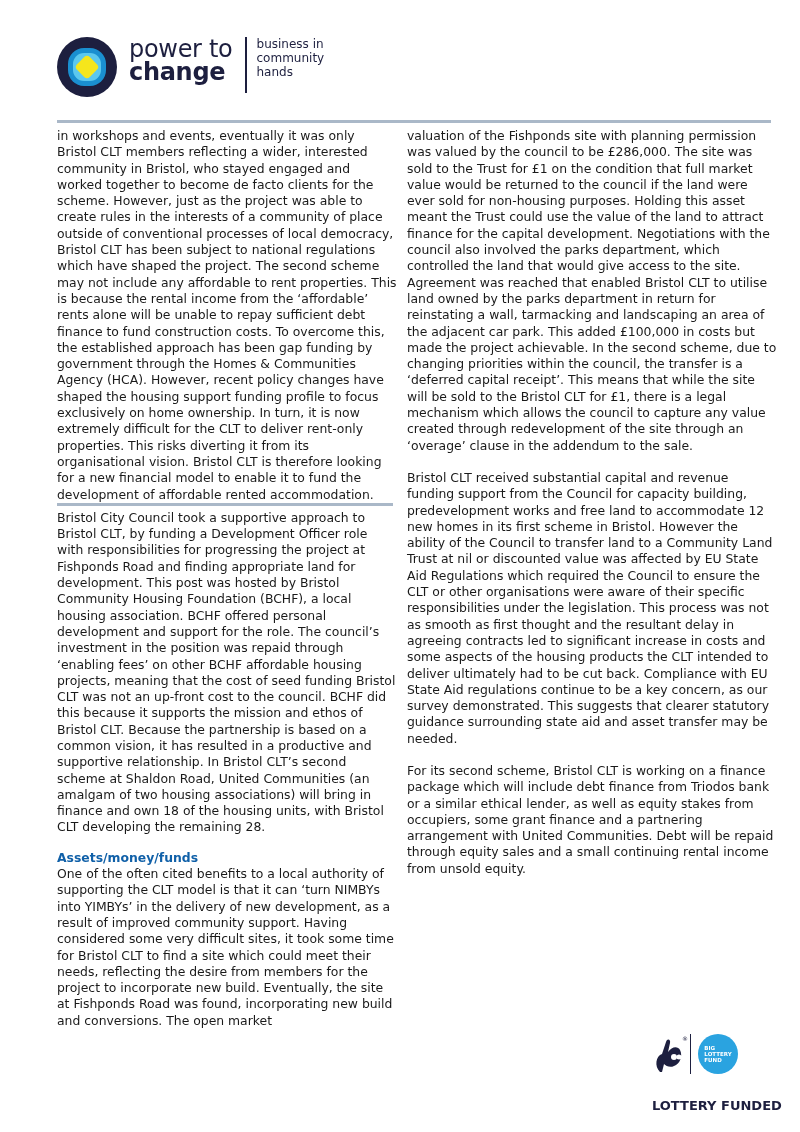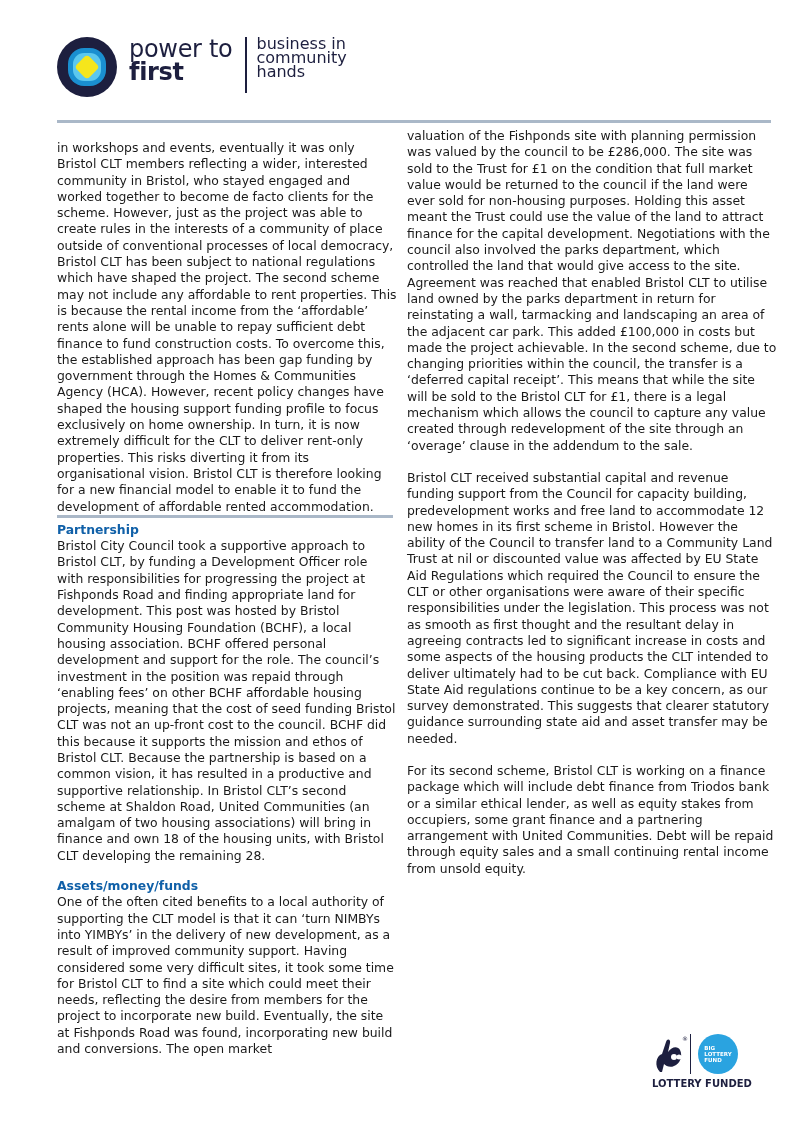--- a/index.html
+++ b/index.html
@@ -4,69 +4,68 @@
 <style>
   html, body { margin: 0; padding: 0; background: #ffffff; }
   body { width: 800px; height: 1132px; position: relative; overflow: hidden;
          font-family: "DejaVu Sans", sans-serif; color: #1a1a1a; }
   .header { position: absolute; left: 57px; top: 37px; height: 60px; display: flex; align-items: flex-start; }
   .logo-mark { width: 60px; height: 60px; position: relative; }
   .logo-text { margin-left: 12px; line-height: 1; color: #1d1f3f; }
   .logo-text .l1 { font-size: 24px; font-weight: normal; letter-spacing: -0.3px; }
   .logo-text .l2 { font-size: 24px; font-weight: bold; letter-spacing: -0.3px; margin-top: -1px; }
   .logo-divider { width: 2px; height: 56px; background: #1d1f3f; margin: 0 10px 0 12px; }
-  .tagline { font-size: 16px; line-height: 14px; color: #1d1f3f; }
+  .tagline { font-size: 12px; line-height: 14px; color: #1d1f3f; }
   .top-rule { position: absolute; left: 57px; top: 120px; width: 714px; height: 3px; background: #aab8c8; }
   .col { position: absolute; font-size: 12.4px; line-height: 16.3px; color: #1a1a1a; }
-  .col-left { left: 57px; top: 140px; width: 340px; }
+  .col-left { left: 57px; top: 128px; width: 340px; }
   .col-right { left: 407px; top: 128px; width: 372px; }
   .col p { margin: 0; }
   .gap { height: 16px; }
   .section-title { color: #1060a8; font-weight: bold; font-size: 16px; margin: 22px 0 4px 0; }
   .section-rule { height: 3px; background: #aab8c8; width: 336px; margin-bottom: 4px; }
   .subhead { color: #1060a8; font-weight: bold; font-size: 12.4px; line-height: 16.3px; }
   .footer { position: absolute; left: 57px; top: 1068px; font-size: 11px; line-height: 15px; }
   .footer .title { color: #1060a8; font-weight: bold; }
   .footer .org { font-weight: bold; color: #111; }
   .footer .rest { color: #333; }
   .lottery { position: absolute; left: 652px; top: 1030px; width: 120px; height: 70px; }
-  .lottery-label { position: absolute; left: 0; top: 48px; font-size: 10px; font-weight: bold; color: #1d1f3f; white-space: nowrap; }
+  .lottery-label { position: absolute; left: 0; top: 68px; font-size: 13px; font-weight: bold; color: #1d1f3f; white-space: nowrap; }
   .blf-circle { position: absolute; left: 46px; top: 4px; width: 40px; height: 40px; border-radius: 50%; background: #2aa3e0;
                 color: #fff; font-size: 5.5px; font-weight: bold; line-height: 6px; display: flex; align-items: center; justify-content: center; text-align: left; }
   .blf-sep { position: absolute; left: 38px; top: 4px; width: 1px; height: 40px; background: #1d1f3f; }
 </style>
 </head>
 <body>
 
 <div class="header">
   <div class="logo-mark">
     <svg width="60" height="60" viewBox="0 0 60 60">
       <circle cx="30" cy="30" r="30" fill="#1d1f3f"></circle>
       <rect x="11" y="11" width="38" height="38" rx="16" fill="#1a8fd0"></rect>
       <rect x="16" y="16" width="28" height="28" rx="11" fill="#5cc8ee"></rect>
       <rect x="21" y="21" width="18" height="18" rx="4" fill="#f5e61c" transform="rotate(45 30 30)"></rect>
     </svg>
   </div>
   <div class="logo-text">
     <div class="l1">power to</div>
-    <div class="l2">first</div>
+    <div class="l2">change</div>
   </div>
   <div class="logo-divider"></div>
   <div class="tagline">
     <div>business in</div>
     <div>community</div>
     <div>hands</div>
   </div>
 </div>
 <div class="top-rule"></div>
 
 <div class="col col-left">
   <p>in workshops and events, eventually it was only Bristol CLT members reflecting a wider, interested community in Bristol, who stayed engaged and worked together to become de facto clients for the scheme. However, just as the project was able to create rules in the interests of a community of place outside of conventional processes of local democracy, Bristol CLT has been subject to national regulations which have shaped the project. The second scheme may not include any affordable to rent properties. This is because the rental income from the ‘affordable’ rents alone will be unable to repay sufficient debt finance to fund construction costs. To overcome this, the established approach has been gap funding by government through the Homes &amp; Communities Agency (HCA). However, recent policy changes have shaped the housing support funding profile to focus exclusively on home ownership. In turn, it is now extremely difficult for the CLT to deliver rent-only properties. This risks diverting it from its organisational vision. Bristol CLT is therefore looking for a new financial model to enable it to fund the development of affordable rented accommodation.</p>
   <div class="section-rule"></div>
-  <div class="subhead">Partnership</div>
   <p>Bristol City Council took a supportive approach to Bristol CLT, by funding a Development Officer role with responsibilities for progressing the project at Fishponds Road and finding appropriate land for development. This post was hosted by Bristol Community Housing Foundation (BCHF), a local housing association. BCHF offered personal development and support for the role. The council’s investment in the position was repaid through ‘enabling fees’ on other BCHF affordable housing projects, meaning that the cost of seed funding Bristol CLT was not an up-front cost to the council. BCHF did this because it supports the mission and ethos of Bristol CLT. Because the partnership is based on a common vision, it has resulted in a productive and supportive relationship. In Bristol CLT’s second scheme at Shaldon Road, United Communities (an amalgam of two housing associations) will bring in finance and own 18 of the housing units, with Bristol CLT developing the remaining 28.</p>
   <div class="gap" style="height:14px"></div>
   <div class="subhead">Assets/money/funds</div>
   <p>One of the often cited benefits to a local authority of supporting the CLT model is that it can ‘turn NIMBYs into YIMBYs’ in the delivery of new development, as a result of improved community support. Having considered some very difficult sites, it took some time for Bristol CLT to find a site which could meet their needs, reflecting the desire from members for the project to incorporate new build. Eventually, the site at Fishponds Road was found, incorporating new build and conversions. The open market</p>
 </div>
 
 <div class="col col-right">
   <p>valuation of the Fishponds site with planning permission was valued by the council to be £286,000. The site was sold to the Trust for £1 on the condition that full market value would be returned to the council if the land were ever sold for non-housing purposes. Holding this asset meant the Trust could use the value of the land to attract finance for the capital development. Negotiations with the council also involved the parks department, which controlled the land that would give access to the site. Agreement was reached that enabled Bristol CLT to utilise land owned by the parks department in return for reinstating a wall, tarmacking and landscaping an area of the adjacent car park. This added £100,000 in costs but made the project achievable. In the second scheme, due to changing priorities within the council, the transfer is a ‘deferred capital receipt’. This means that while the site will be sold to the Bristol CLT for £1, there is a legal mechanism which allows the council to capture any value created through redevelopment of the site through an ‘overage’ clause in the addendum to the sale.</p>
   <div class="gap"></div>
   <p>Bristol CLT received substantial capital and revenue funding support from the Council for capacity building, predevelopment works and free land to accommodate 12 new homes in its first scheme in Bristol. However the ability of the Council to transfer land to a Community Land Trust at nil or discounted value was affected by EU State Aid Regulations which required the Council to ensure the CLT or other organisations were aware of their specific responsibilities under the legislation. This process was not as smooth as first thought and the resultant delay in agreeing contracts led to significant increase in costs and some aspects of the housing products the CLT intended to deliver ultimately had to be cut back. Compliance with EU State Aid regulations continue to be a key concern, as our survey demonstrated. This suggests that clearer statutory guidance surrounding state aid and asset transfer may be needed.</p>

